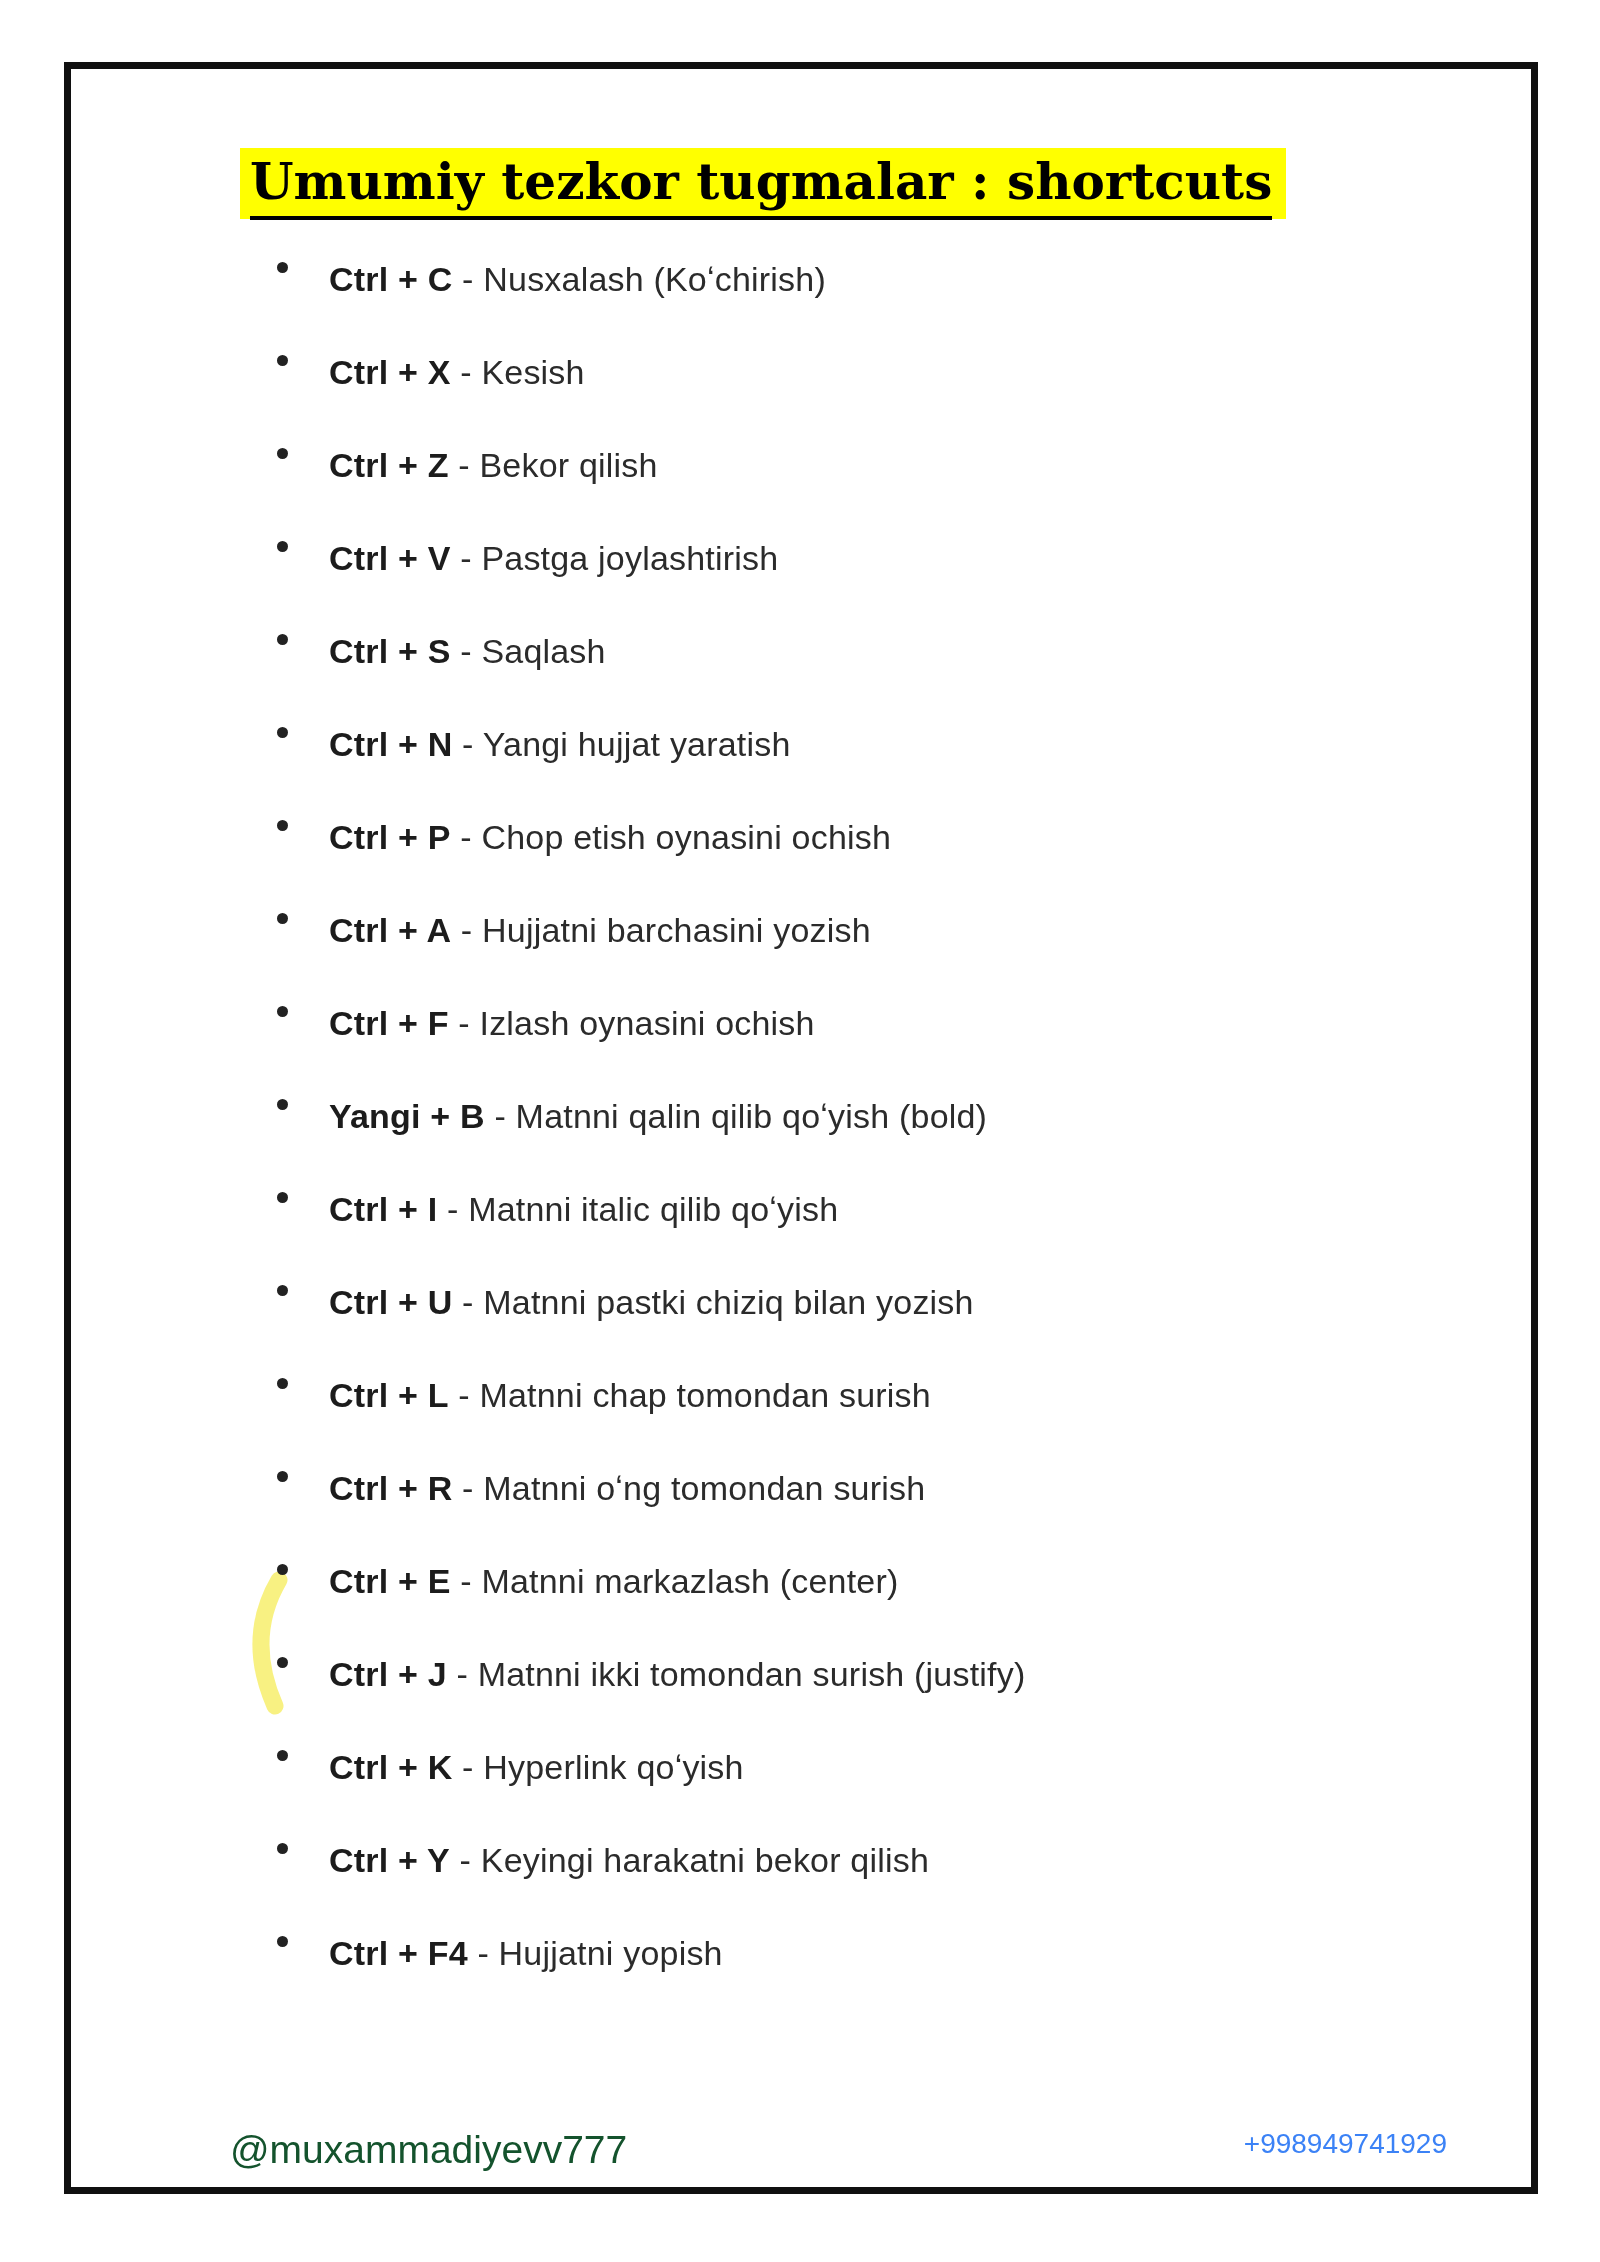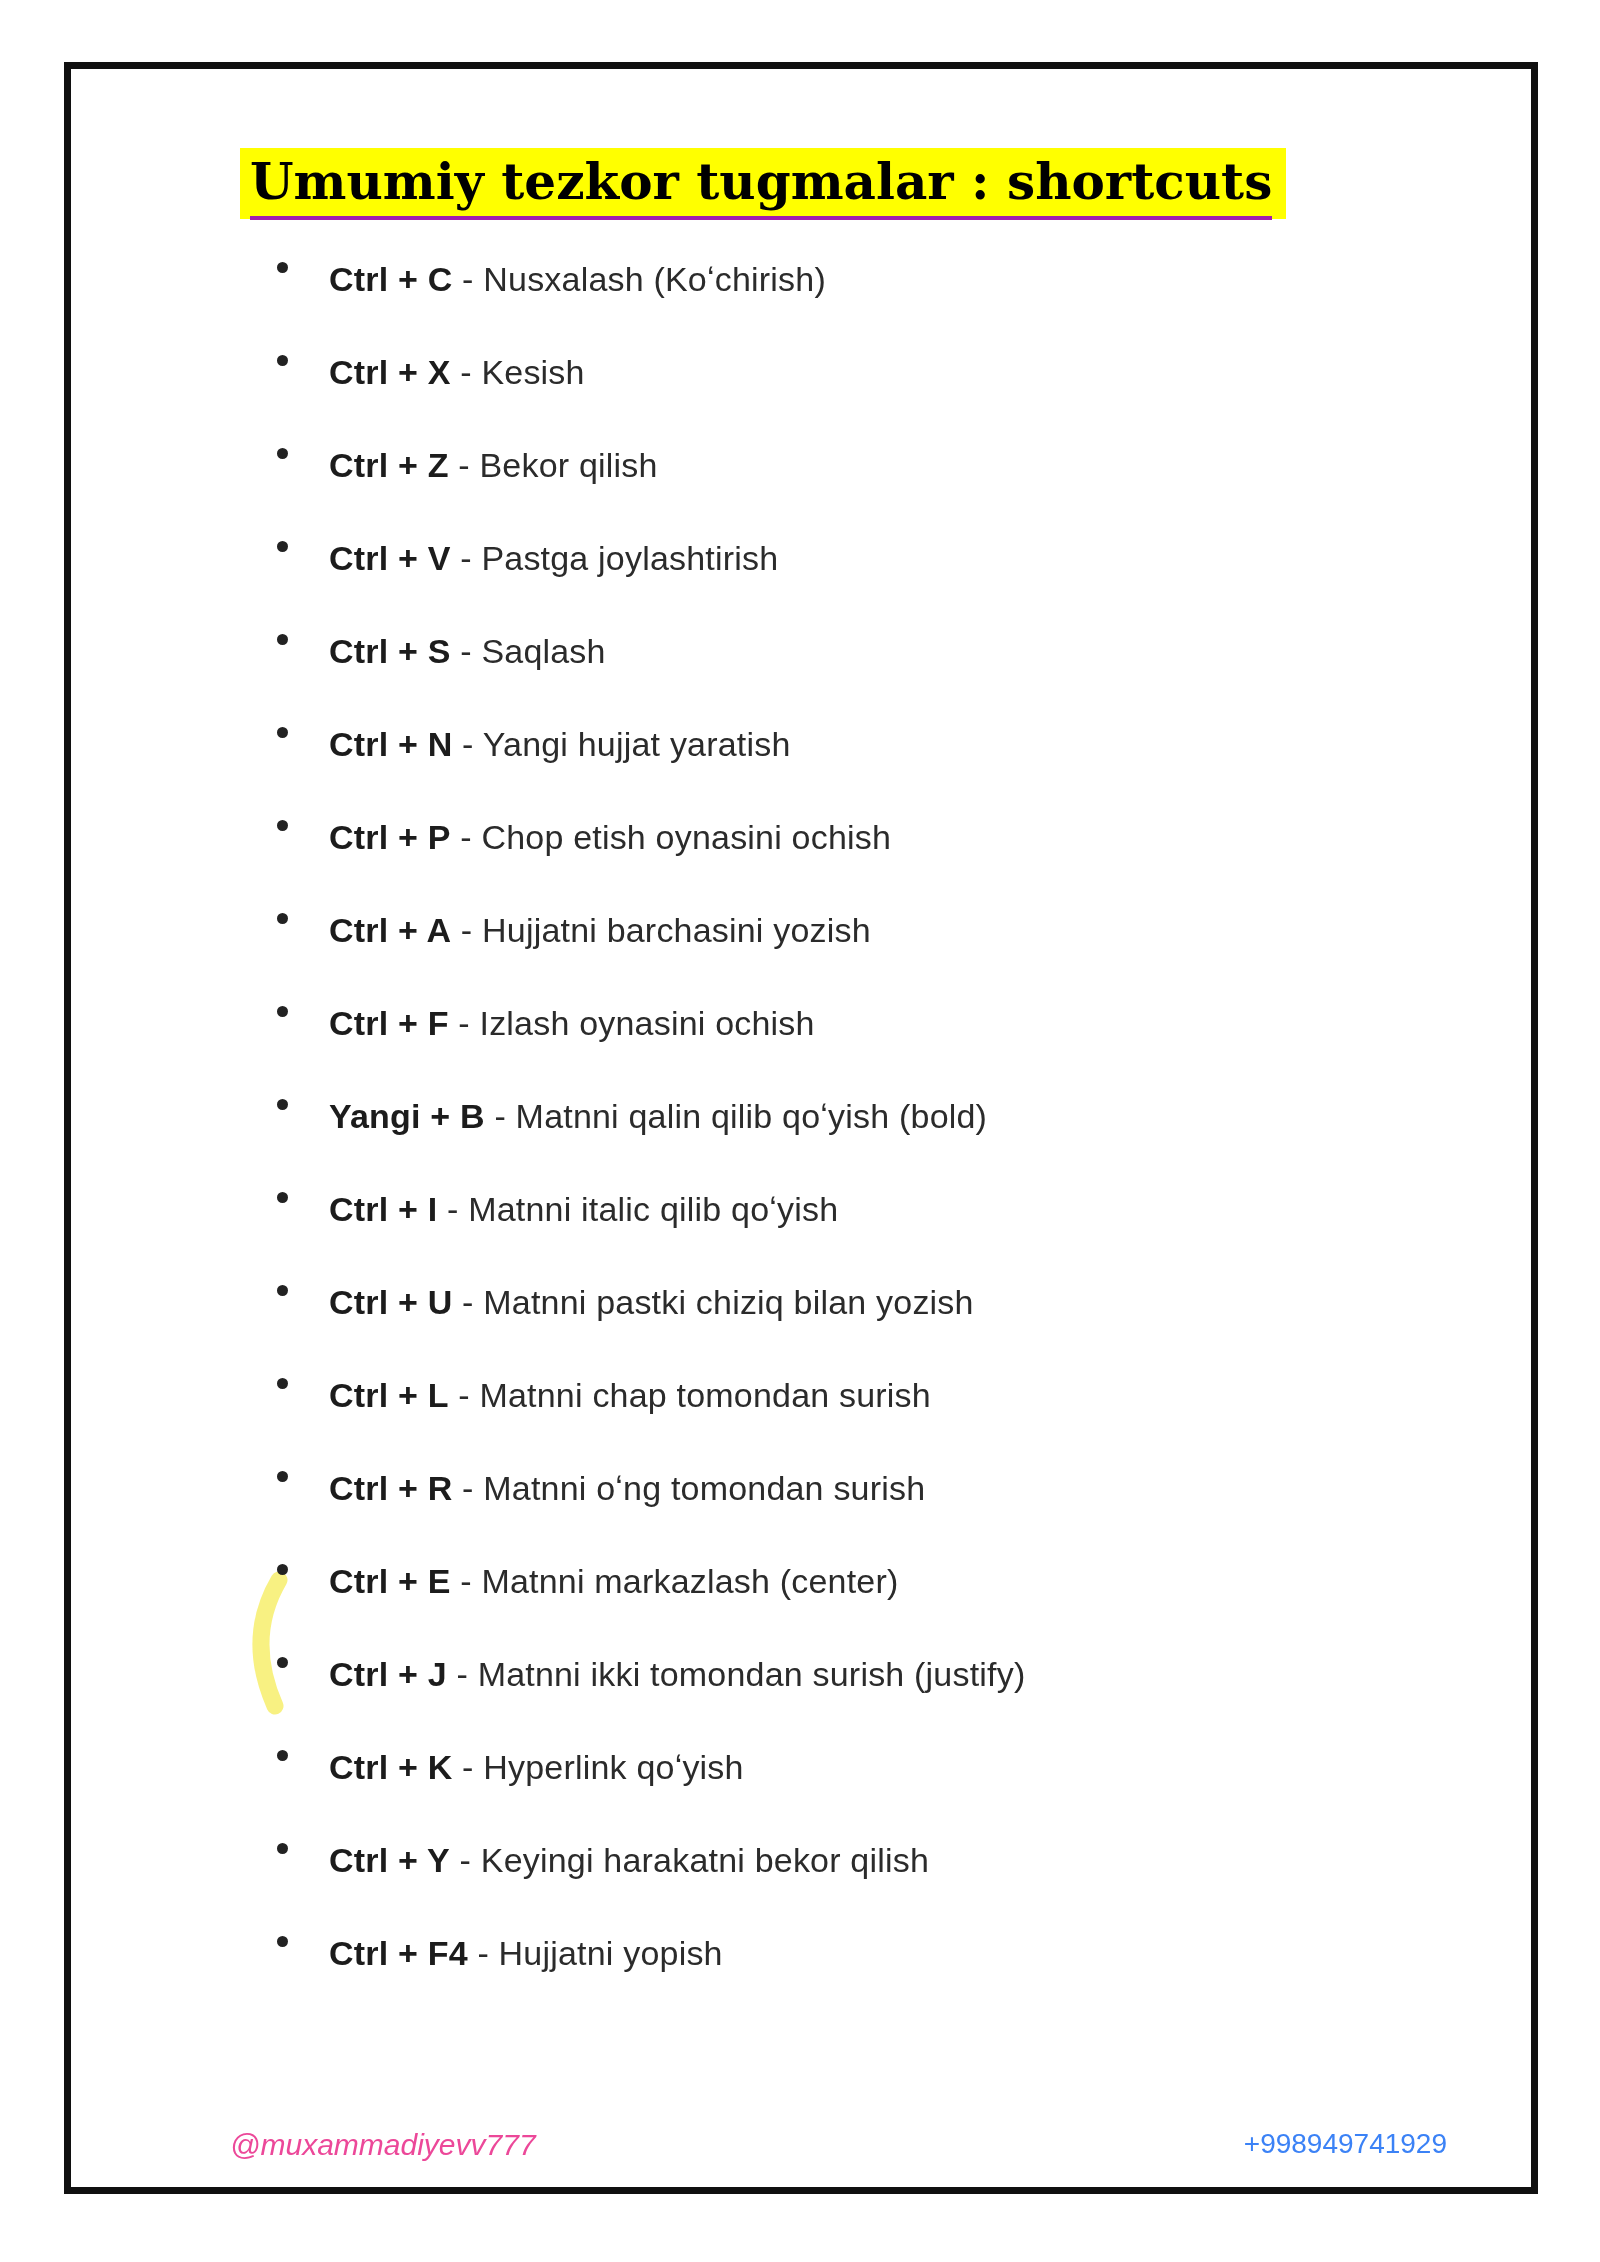--- a/index.html
+++ b/index.html
@@ -33,21 +33,21 @@
     display: inline-block;
     background: #FFFF00;
     color: #000000;
     font-family: "DejaVu Serif", "Liberation Serif", serif;
     font-weight: bold;
     font-size: 50px;
     line-height: 1.0;
     padding: 9px 14px 12px 10px;
   }
   .title .u {
-    border-bottom: 4px solid #a21caf;
+    border-bottom: 4px solid #000000;
     padding-bottom: 5px;
     margin-top: 44px;
   }
   .shortcut-list {
     position: absolute;
     left: 277px;
     top: 262px;
     width: 1150px;
   }
   .item {
@@ -77,23 +77,22 @@
   .marker-arc {
     position: absolute;
     left: 243px;
     top: 1568px;
     pointer-events: none;
   }
   .footer-left {
     position: absolute;
     left: 230px;
     top: 2128px;
-    font-style: italic;
-    font-size: 30px;
-    color: #ec4899;
+    font-size: 39px;
+    color: #14532d;
   }
   .footer-right {
     position: absolute;
     right: 153px;
     top: 2128px;
     font-size: 28px;
     color: #3b82f6;
   }
 </style>
 </head>

